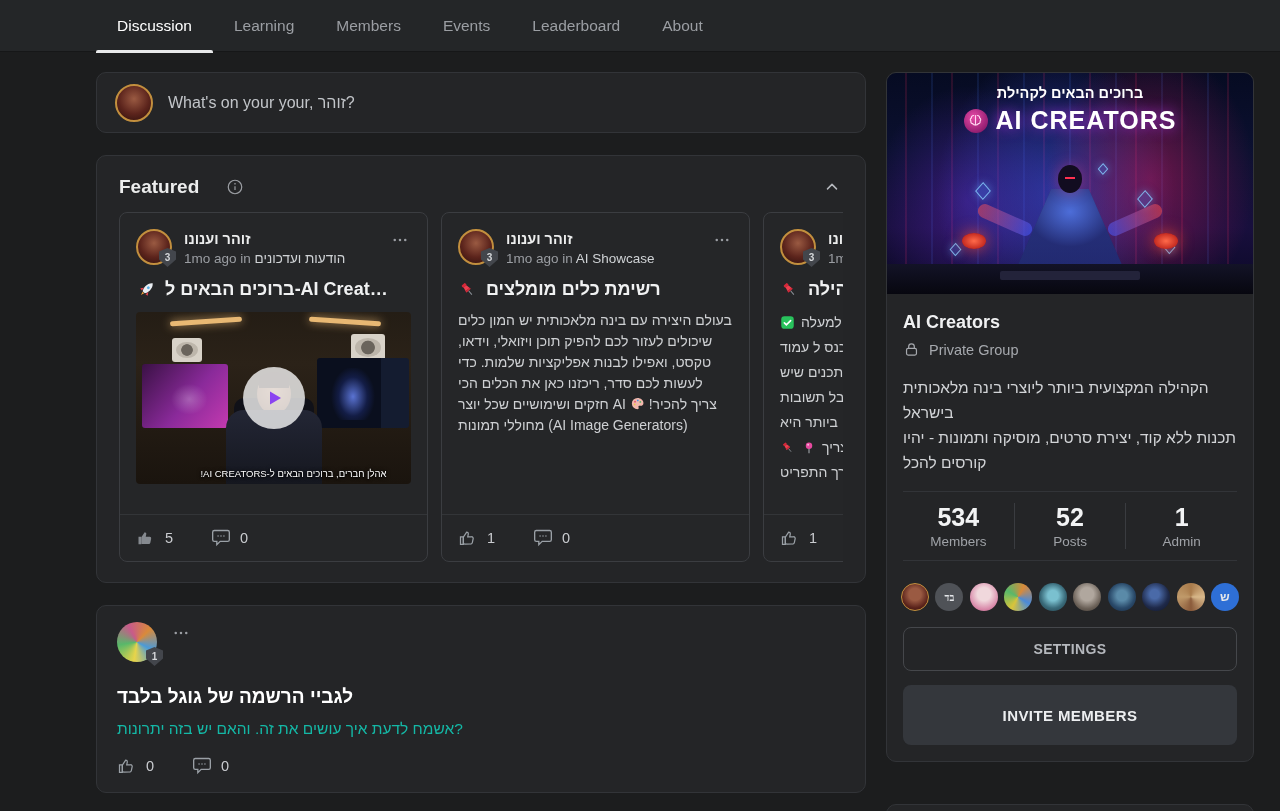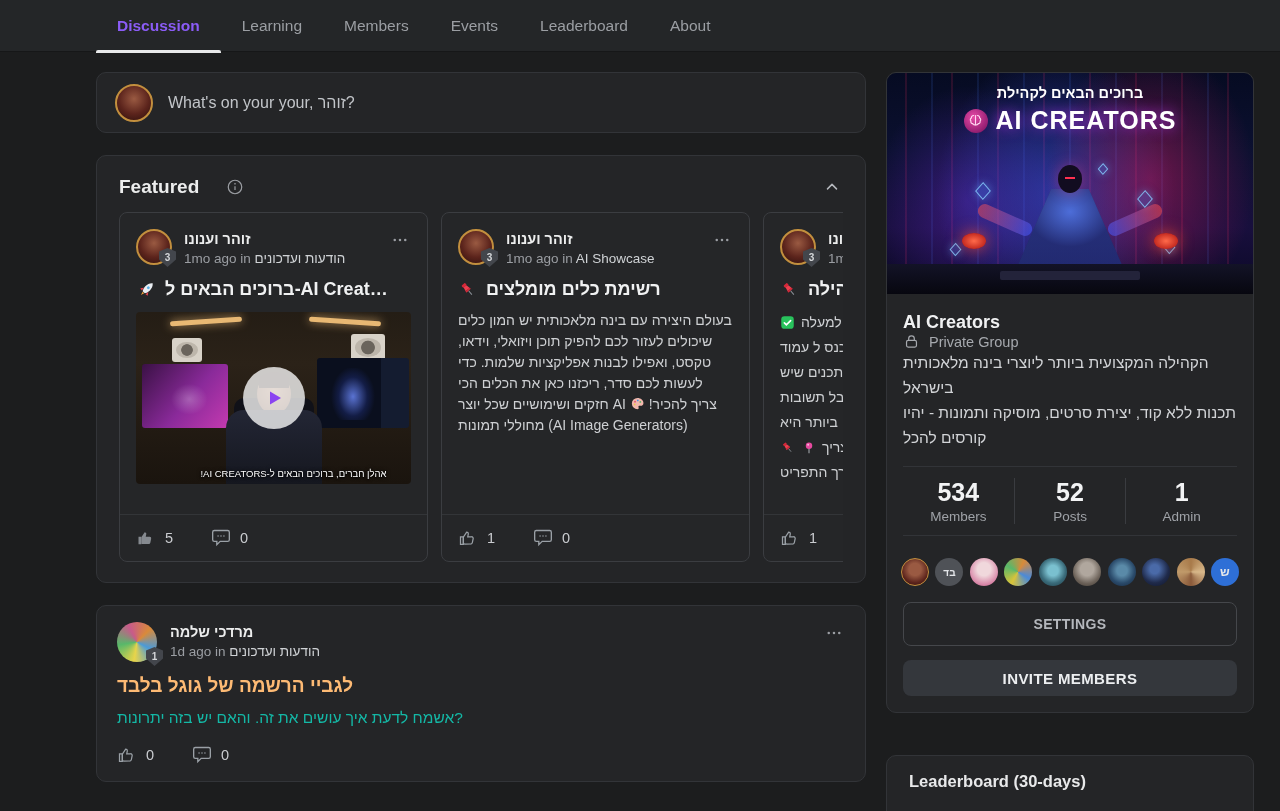--- a/index.html
+++ b/index.html
@@ -8,21 +8,21 @@
     background:#1c1d1e; color:#eceded;
     font-family:"Liberation Sans","DejaVu Sans",sans-serif;
     position:relative;
   }
   
   .topnav { position:absolute; left:0; top:0; width:1280px; height:52px;
     background:#242628; border-bottom:1px solid #161718; }
   .tabs { display:flex; height:52px; margin-left:96px; }
   .tab { display:flex; align-items:center; padding:0 21px; font-size:15.5px;
     color:#9b9ea3; cursor:pointer; position:relative; }
-  .tab.active { color:#8b5cf6; font-weight:700; }
+  .tab.active { color:#ffffff; font-weight:400; }
   .tab.active::after { content:""; position:absolute; left:0; right:0; bottom:-1px;
     height:3px; background:#e8e9ea; border-radius:2px 2px 0 0; }
   
   .card { background:#242527; border:1px solid #323438; border-radius:10px; }
   .left-col { position:absolute; left:96px; top:72px; width:770px; }
   
   .composer { height:61px; display:flex; align-items:center; gap:15px;
     padding:0 18px; cursor:pointer; }
   .composer-text { color:#c2c5c9; font-size:16px; }
   
@@ -88,21 +88,21 @@
   .v-body { position:absolute; left:50%; margin-left:-48px; top:98px; width:96px; height:74px;
     border-radius:18px 18px 0 0; background:linear-gradient(180deg,#232635,#15171f); }
   .v-play { position:absolute; left:50%; top:50%; transform:translate(-50%,-50%);
     width:62px; height:62px; border-radius:50%; background:rgba(245,245,245,.8);
     display:flex; align-items:center; justify-content:center; cursor:pointer; }
   .v-caption { position:absolute; left:0; right:0; bottom:5px; text-align:center;
     color:#fff; font-size:9.5px; text-shadow:0 1px 2px #000, 0 0 4px #000;padding-left:40px; }
   
   .post { margin-top:22px; padding:16px 20px; }
   .post-head { display:flex; align-items:flex-start; gap:13px; }
-  .post-title { margin-top:13px; font-size:19px; font-weight:700; color:#fdba74; }
+  .post-title { margin-top:24px; font-size:19px; font-weight:700; color:#ffffff; }
   .post-body { margin-top:12px; font-size:15.5px; color:#14b8a6; }
   .post-foot { margin-top:18px; display:flex; align-items:center; gap:38px; }
   
   .sidebar { position:absolute; left:886px; top:72px; width:368px; }
   .g-card { overflow:hidden; padding:0; }
   .banner { position:relative; height:221px; overflow:hidden; cursor:pointer;
     background:linear-gradient(180deg,#060b22 0%,#0b1030 35%,#180f3d 70%,#0b0826 100%); }
   .b-streaks { position:absolute; inset:0;
     background:repeating-linear-gradient(90deg,transparent 0 18px,rgba(255,45,95,.14) 18px 20px,transparent 20px 44px,rgba(70,130,255,.12) 44px 46px); }
   .b-glow { position:absolute; inset:0;
@@ -137,49 +137,49 @@
   .b-texts { position:absolute; left:0; right:0; top:12px; text-align:center; }
   .b-welcome { font-size:14.5px; font-weight:700; color:#fff; }
   .b-brandrow { margin-top:5px; display:flex; align-items:center; justify-content:center; gap:8px; }
   .b-brand { font-size:25px; font-weight:800; letter-spacing:1px; color:#fff;
     text-shadow:0 0 14px rgba(200,60,255,.8); }
   .brain { width:24px; height:24px; border-radius:50%;
     background:radial-gradient(circle at 40% 35%,#e84aa8,#8a1a6a 80%); display:flex;
     align-items:center; justify-content:center; }
   .g-info { padding:18px 16px 8px; }
   .g-name { font-size:18px; font-weight:700; color:#f0f1f2; }
-  .g-priv { margin-top:0; display:flex; align-items:center; gap:9px;
+  .g-priv { margin-top:8px; display:flex; align-items:center; gap:9px;
     color:#a6a9ae; font-size:14.5px; }
-  .g-desc { margin-top:0; font-size:15.5px; line-height:25px; color:#d2d4d7; }
+  .g-desc { margin-top:17px; font-size:15.5px; line-height:25px; color:#d2d4d7; }
   .g-stats { margin-top:16px; border-top:1px solid #323438; border-bottom:1px solid #323438;
     display:flex; padding:11px 0; }
   .stat { flex:1; text-align:center; }
   .stat + .stat { border-left:1px solid #3a3c40; }
   .stat-val { font-size:25px; font-weight:700; color:#f2f3f4; }
   .stat-lab { margin-top:2px; font-size:13.5px; color:#9fa2a7; }
   .g-avs { display:flex; justify-content:space-between; padding:14px 14px; }
   .mav { width:28px; height:28px; border-radius:50%; display:flex; align-items:center;
     justify-content:center; font-size:10px; font-weight:700; color:#e4e6e9; cursor:pointer; flex:none; }
   .mav1 { background:radial-gradient(circle at 50% 40%,#9a5a42 0 30%,#5c241c 65%,#2a0f0c);
     border:1.5px solid #c28f3e; }
-  .mav2 { background:#4f5257; }
+  .mav2 { background:#4f5257;font-family:Liberation Serif, serif; }
   .mav3 { background:radial-gradient(circle at 50% 40%,#f0d8dc 0 30%,#d887a8 70%,#9a4a6a); }
   .mav4 { background:conic-gradient(from 30deg,#d98a3a,#4a8ad9,#d9c43a,#58b86a,#d98a3a); }
   .mav5 { background:radial-gradient(circle at 50% 45%,#7ac0cf 0 25%,#3a6b7a 60%,#1e3a44); }
   .mav6 { background:radial-gradient(circle at 50% 40%,#b0a79e 0 30%,#6b6158 65%,#3a332c); }
   .mav7 { background:radial-gradient(circle at 50% 45%,#5a8aa8 0 25%,#2a4a6a 60%,#14243a); }
   .mav8 { background:radial-gradient(circle at 45% 40%,#4a6aa8 0 20%,#1f2a4a 60%,#0e1428); }
   .mav9 { background:conic-gradient(from 0deg,#a87a4a,#d8b88a,#8a5a3a,#c09a6a,#a87a4a); }
   .mav10 { background:#2e6fd6; font-size:12px; }
   .g-btns { padding:2px 16px 16px; }
   .btn { display:block; width:100%; border-radius:8px; cursor:pointer;
     font-family:inherit; font-weight:700; letter-spacing:.4px; }
   .btn-settings { height:44px; background:transparent; border:1px solid #45474b;
     color:#b5b8bd; font-size:14px; }
-  .btn-invite { margin-top:14px; height:36px; background:#34373c; border:none;
+  .btn-invite { margin-top:14px; height:60px; background:#34373c; border:none;
     color:#eceef0; font-size:15px; }
   .lb-card { margin-top:42px; padding:16px 22px; height:90px; }
   .lb-title { font-size:16.5px; font-weight:700; color:#e8e9ea; }
   svg { display:block; }
 </style>
 </head>
 <body>
 
 <div class="topnav">
   <div class="tabs">
@@ -442,24 +442,20 @@
       </div>
 
     </div>
   </div>
 
   <div class="card post">
     <div class="post-head">
       <span class="avatar av-mordechai sz40">
         <span class="badge">1</span>
       </span>
-      <div style="flex:1;">
-        <div class="author">מרדכי שלמה</div>
-        <div class="meta"><span>1d ago in</span> <b>הודעות ועדכונים</b></div>
-      </div>
       <span class="icon-btn">
         <svg width="18" height="18" viewBox="0 0 24 24" fill="#9b9ea3">
             <circle cx="5" cy="12" r="1.7"></circle>
             <circle cx="12" cy="12" r="1.7"></circle>
             <circle cx="19" cy="12" r="1.7"></circle>
           </svg>
       </span>
     </div>
     <div class="post-title">לגביי הרשמה של גוגל בלבד</div>
     <div class="post-body">אשמח לדעת איך עושים את זה. והאם יש בזה יתרונות?</div>

